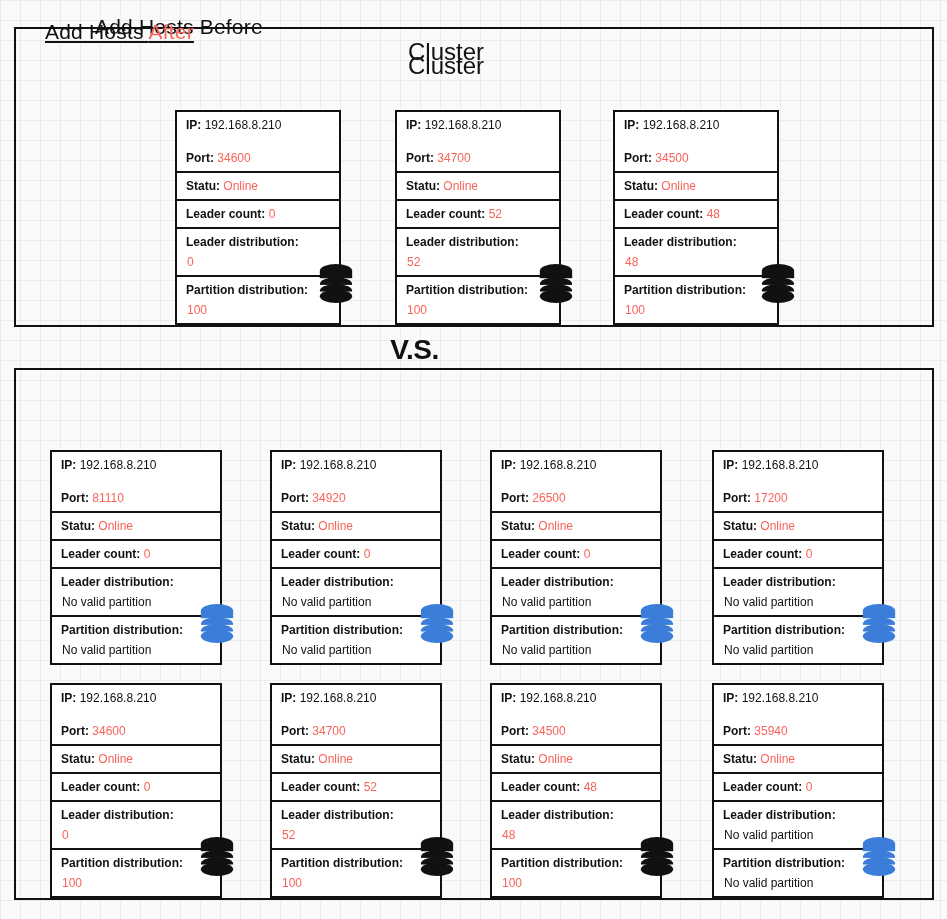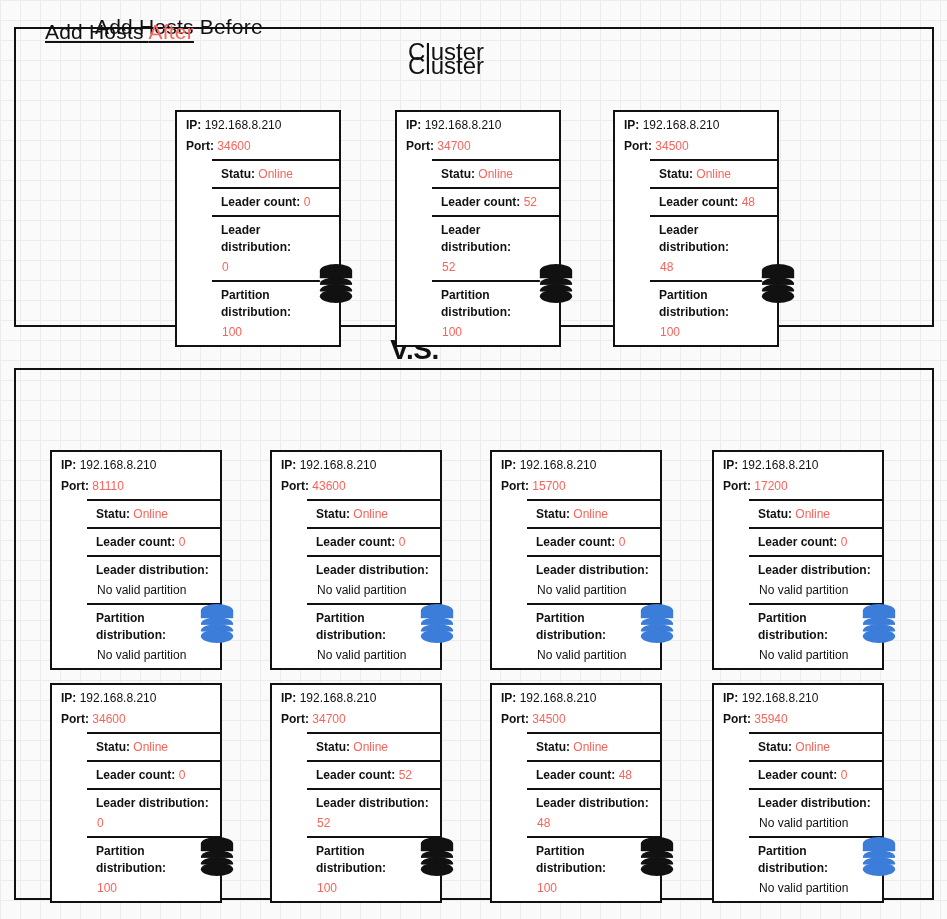--- a/index.html
+++ b/index.html
@@ -73,31 +73,31 @@
     background: #ffffff;
     padding: 0;
   }
 
   .card-row {
     padding: 5px 9px 4px 9px;
     font-size: 12px;
     line-height: 1.42;
     color: #111111;
   }
-  .card-row + .card-row { border-top: 2px solid #111111; margin-left: 35px; }
+  .card-row + .card-row { border-top: 2px solid #111111; }
 
   .card-row .k {
     font-weight: 700;
     color: #111111;
   }
   .card-row .v-red   { color: #f8635a; }
   .card-row .v-black { color: #111111; }
 
   .row-head .line { white-space: nowrap; }
-  .row-head .line + .line { margin-top: 4px; }
+  .row-head .line + .line { margin-top: 16px; }
 
   .row-dist .val { display: block; margin-top: 3px; padding-left: 1px; }
 
   
   .db-icon {
     position: absolute;
     width: 38px;
     height: 42px;
     pointer-events: none;
   }
@@ -208,42 +208,42 @@
         <rect x="3" y="17" width="34" height="3.5" fill="#ffffff"></rect>
         <ellipse cx="20" cy="23" rx="17" ry="7" fill="#3b7dd8"></ellipse>
         <rect x="3" y="24" width="34" height="3.5" fill="#ffffff"></rect>
         <ellipse cx="20" cy="30" rx="17" ry="7" fill="#3b7dd8"></ellipse>
         <rect x="3" y="31" width="34" height="3.5" fill="#ffffff"></rect>
         <ellipse cx="20" cy="36" rx="17" ry="7" fill="#3b7dd8"></ellipse>
       </svg></div>
     <div class="card card-bottom" style="left: 270px; top: 450px;">
       <div class="card-row row-head">
         <div class="line"><span class="k">IP:</span> <span class="v-black">192.168.8.210</span></div>
-        <div class="line"><span class="k">Port:</span> <span class="v-red">43600</span></div>
+        <div class="line"><span class="k">Port:</span> <span class="v-red">34920</span></div>
       </div>
       <div class="card-row"><span class="k">Statu:</span> <span class="v-red">Online</span></div>
       <div class="card-row"><span class="k">Leader count:</span> <span class="v-red">0</span></div>
       <div class="card-row row-dist"><span class="k">Leader distribution:</span><span class="val v-black">No valid partition</span></div>
       <div class="card-row row-dist"><span class="k">Partition distribution:</span><span class="val v-black">No valid partition</span></div>
     </div>
     <div class="db-icon" style="left: 418px; top: 602px;"><svg viewBox="0 0 40 44" width="38" height="42" aria-hidden="true">
         <ellipse cx="20" cy="9" rx="17" ry="7" fill="#3b7dd8"></ellipse>
         <rect x="3" y="9" width="34" height="7" fill="#3b7dd8"></rect>
         <ellipse cx="20" cy="16" rx="17" ry="7" fill="#3b7dd8"></ellipse>
         <rect x="3" y="17" width="34" height="3.5" fill="#ffffff"></rect>
         <ellipse cx="20" cy="23" rx="17" ry="7" fill="#3b7dd8"></ellipse>
         <rect x="3" y="24" width="34" height="3.5" fill="#ffffff"></rect>
         <ellipse cx="20" cy="30" rx="17" ry="7" fill="#3b7dd8"></ellipse>
         <rect x="3" y="31" width="34" height="3.5" fill="#ffffff"></rect>
         <ellipse cx="20" cy="36" rx="17" ry="7" fill="#3b7dd8"></ellipse>
       </svg></div>
     <div class="card card-bottom" style="left: 490px; top: 450px;">
       <div class="card-row row-head">
         <div class="line"><span class="k">IP:</span> <span class="v-black">192.168.8.210</span></div>
-        <div class="line"><span class="k">Port:</span> <span class="v-red">15700</span></div>
+        <div class="line"><span class="k">Port:</span> <span class="v-red">26500</span></div>
       </div>
       <div class="card-row"><span class="k">Statu:</span> <span class="v-red">Online</span></div>
       <div class="card-row"><span class="k">Leader count:</span> <span class="v-red">0</span></div>
       <div class="card-row row-dist"><span class="k">Leader distribution:</span><span class="val v-black">No valid partition</span></div>
       <div class="card-row row-dist"><span class="k">Partition distribution:</span><span class="val v-black">No valid partition</span></div>
     </div>
     <div class="db-icon" style="left: 638px; top: 602px;"><svg viewBox="0 0 40 44" width="38" height="42" aria-hidden="true">
         <ellipse cx="20" cy="9" rx="17" ry="7" fill="#3b7dd8"></ellipse>
         <rect x="3" y="9" width="34" height="7" fill="#3b7dd8"></rect>
         <ellipse cx="20" cy="16" rx="17" ry="7" fill="#3b7dd8"></ellipse>

